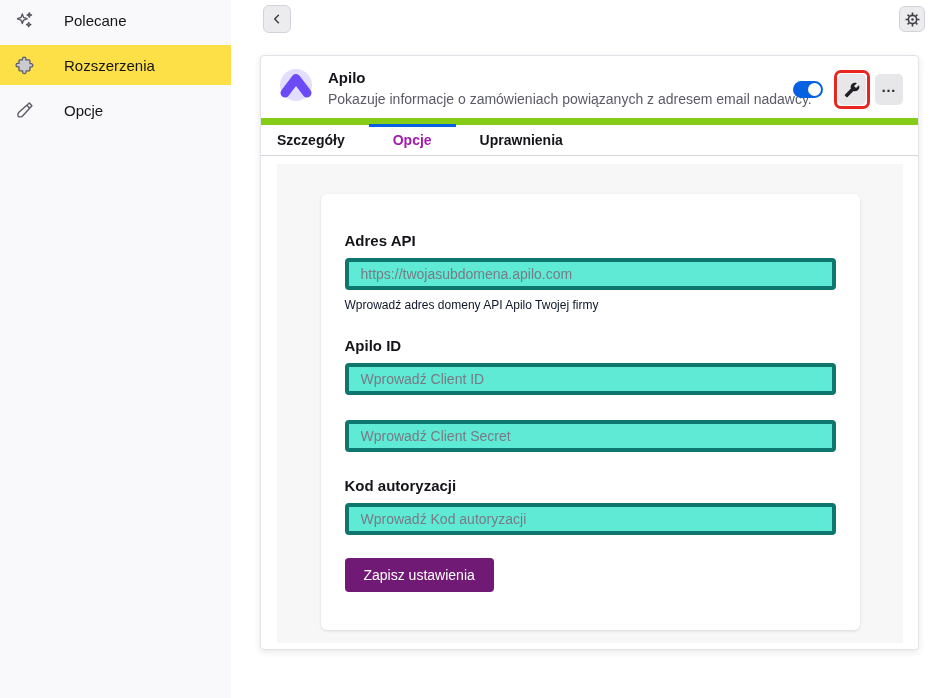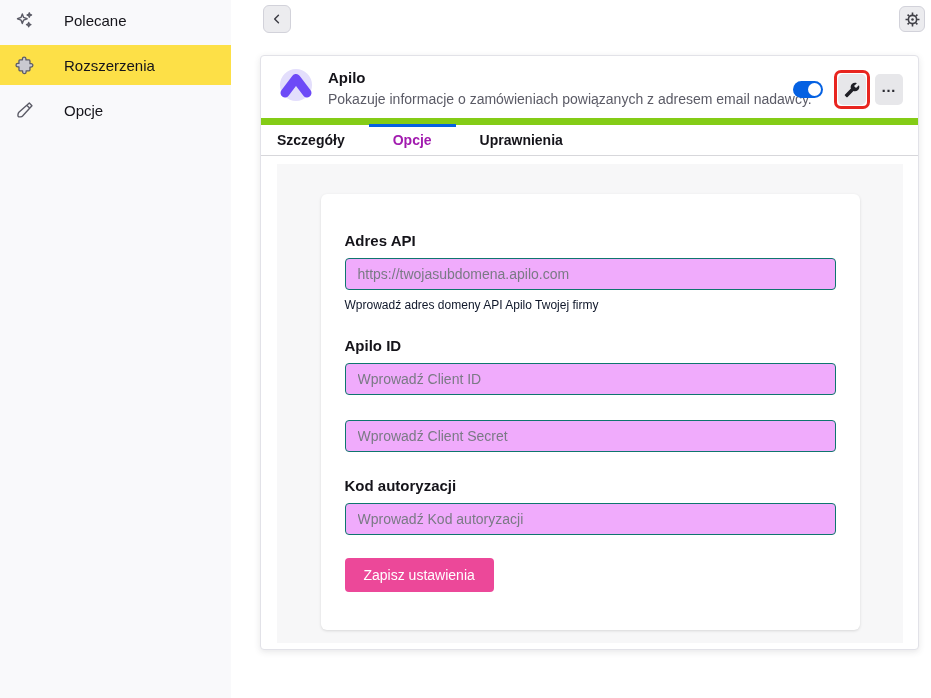--- a/index.html
+++ b/index.html
@@ -47,26 +47,26 @@
   .tab.selected{color:#a21caf;}
   .tab.selected::before{content:"";position:absolute;top:-1px;left:0;right:0;height:3px;background:#0561e2;}
 
   
   .content{flex:1;margin:8px 15px 6px 16px;background:#f7f7f8;overflow:hidden;}
   .form-card{width:539px;margin:30px auto 0;background:#fff;border-radius:6px;
     box-shadow:0 1px 3px rgba(0,0,0,.13);padding:22px 24px 38px;box-sizing:border-box;}
   .field{margin-bottom:25px;}
   .field:last-of-type{margin-bottom:0;}
   .field-label{font-size:15px;font-weight:700;margin:16px 0 9px;}
-  .text-input{display:block;width:100%;height:32px;box-sizing:border-box;background:#f0abfc;
-    border:1px solid #0f766e;border-radius:4px;padding:0 12px;font-size:14px;
+  .text-input{display:block;width:100%;height:32px;box-sizing:border-box;background:#5eead4;
+    border:4px solid #0f766e;border-radius:4px;padding:0 12px;font-size:14px;
     font-family:"Liberation Sans",sans-serif;color:#15141a;}
   .text-input::placeholder{color:#7a7a85;opacity:1;}
   .helper{font-size:12px;color:#0f172a;margin:8px 0 0;}
-  .save-btn{margin-top:23px;height:34px;padding:0 19px;background:#ec4899;color:#fff;
+  .save-btn{margin-top:23px;height:34px;padding:0 19px;background:#701a75;color:#fff;
     border:none;border-radius:4px;font-size:14px;font-family:"Liberation Sans",sans-serif;cursor:pointer;}
 
   svg{display:block;}
 </style>
 </head>
 <body>
 
 <div class="app">
 
   <nav class="sidebar">

